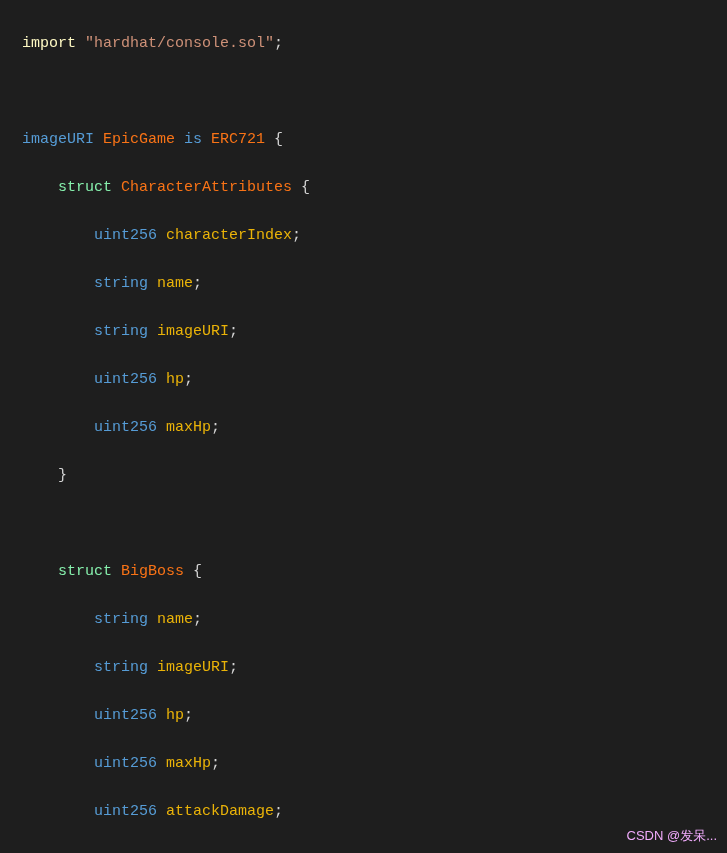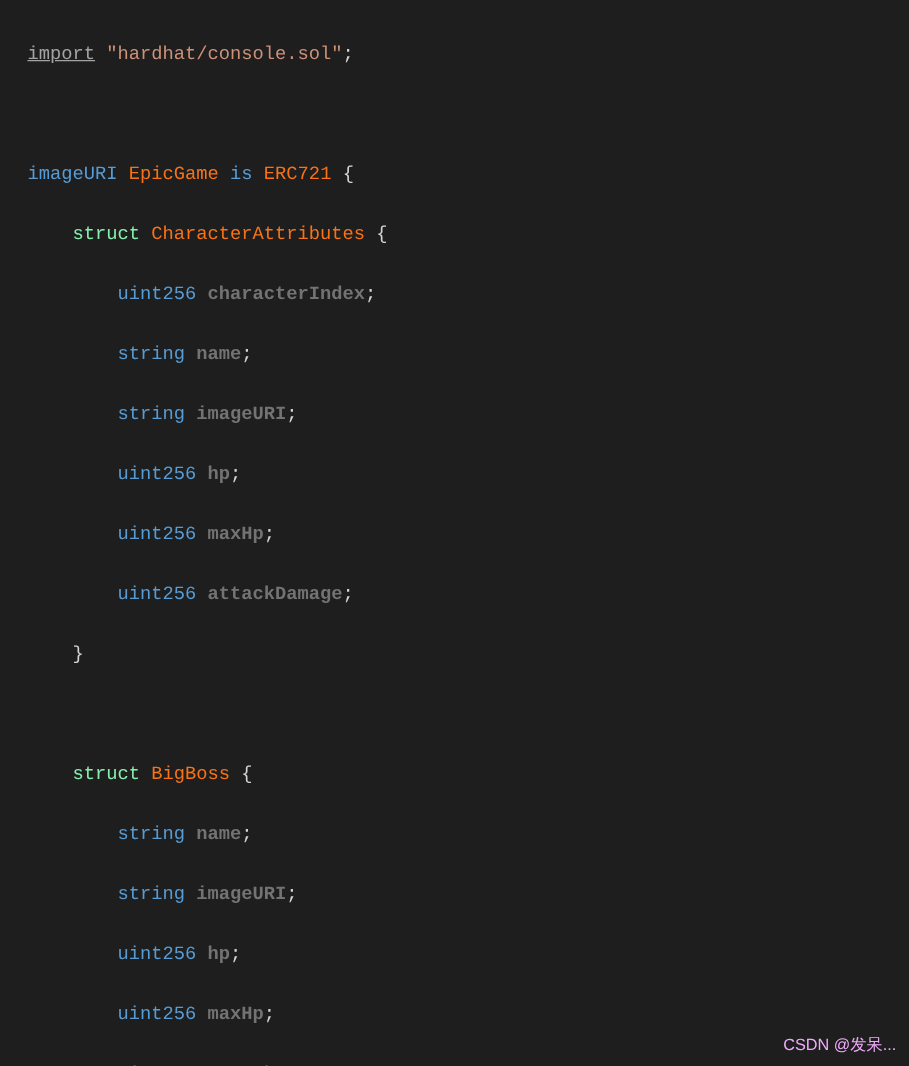--- a/index.html
+++ b/index.html
@@ -20,28 +20,28 @@
       position: relative;
     }
     .code-container {
       padding-left: 22px;
       white-space: pre;
     }
     .line {
       display: block;
       min-height: 24px;
     }
-    .kw-import { color: #a3a3a3; text-decoration: underline; }
+    .kw-import { color: #fef9c3; }
     .kw-contract { color: #569cd6; }
     .kw-struct { color: #86efac; }
     .kw-type { color: #569cd6; font-family: Liberation Mono, monospace; }
     .kw-is { color: #569cd6; margin-top: 24px; }
     .string { color: #ce9178; }
     .type-name { color: #f97316; }
-    .var-name { color: #737373; font-weight: bold; }
+    .var-name { color: #eab308; }
     .punct { color: #d4d4d4; }
     .watermark {
       position: absolute;
       bottom: 6px;
       right: 10px;
       color: #f0abfc;
       font-size: 13px;
       font-family: sans-serif;
     }
   </style>
@@ -51,21 +51,20 @@
 <div class="code-container">
 <span class="line"><span class="kw-import">import</span> <span class="string">"hardhat/console.sol"</span><span class="punct">;</span></span>
 <span class="line"></span>
 <span class="line"><span class="kw-contract">imageURI</span> <span class="type-name">EpicGame</span> <span class="kw-is">is</span> <span class="type-name">ERC721</span><span class="punct"> {</span></span>
 <span class="line">    <span class="kw-struct">struct</span> <span class="type-name">CharacterAttributes</span><span class="punct"> {</span></span>
 <span class="line">        <span class="kw-type">uint256</span> <span class="var-name">characterIndex</span><span class="punct">;</span></span>
 <span class="line">        <span class="kw-type">string</span> <span class="var-name">name</span><span class="punct">;</span></span>
 <span class="line">        <span class="kw-type">string</span> <span class="var-name">imageURI</span><span class="punct">;</span></span>
 <span class="line">        <span class="kw-type">uint256</span> <span class="var-name">hp</span><span class="punct">;</span></span>
 <span class="line">        <span class="kw-type">uint256</span> <span class="var-name">maxHp</span><span class="punct">;</span></span>
-<span class="line">        <span class="kw-type">uint256</span> <span class="var-name">attackDamage</span><span class="punct">;</span></span>
 <span class="line">    <span class="punct">}</span></span>
 <span class="line"></span>
 <span class="line">    <span class="kw-struct">struct</span> <span class="type-name">BigBoss</span><span class="punct"> {</span></span>
 <span class="line">        <span class="kw-type">string</span> <span class="var-name">name</span><span class="punct">;</span></span>
 <span class="line">        <span class="kw-type">string</span> <span class="var-name">imageURI</span><span class="punct">;</span></span>
 <span class="line">        <span class="kw-type">uint256</span> <span class="var-name">hp</span><span class="punct">;</span></span>
 <span class="line">        <span class="kw-type">uint256</span> <span class="var-name">maxHp</span><span class="punct">;</span></span>
 <span class="line">        <span class="kw-type">uint256</span> <span class="var-name">attackDamage</span><span class="punct">;</span></span>
 
 

